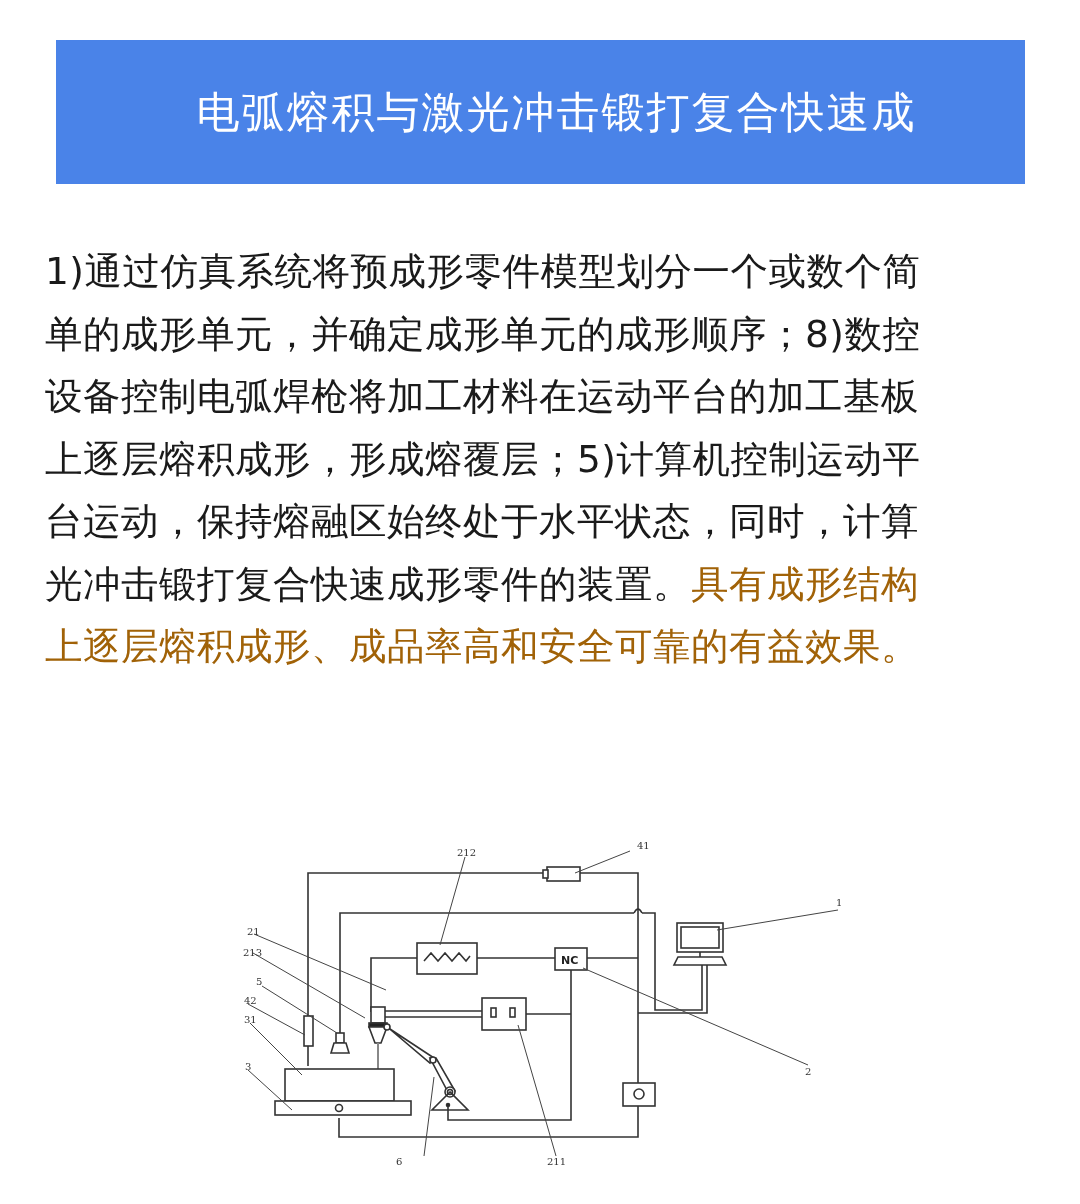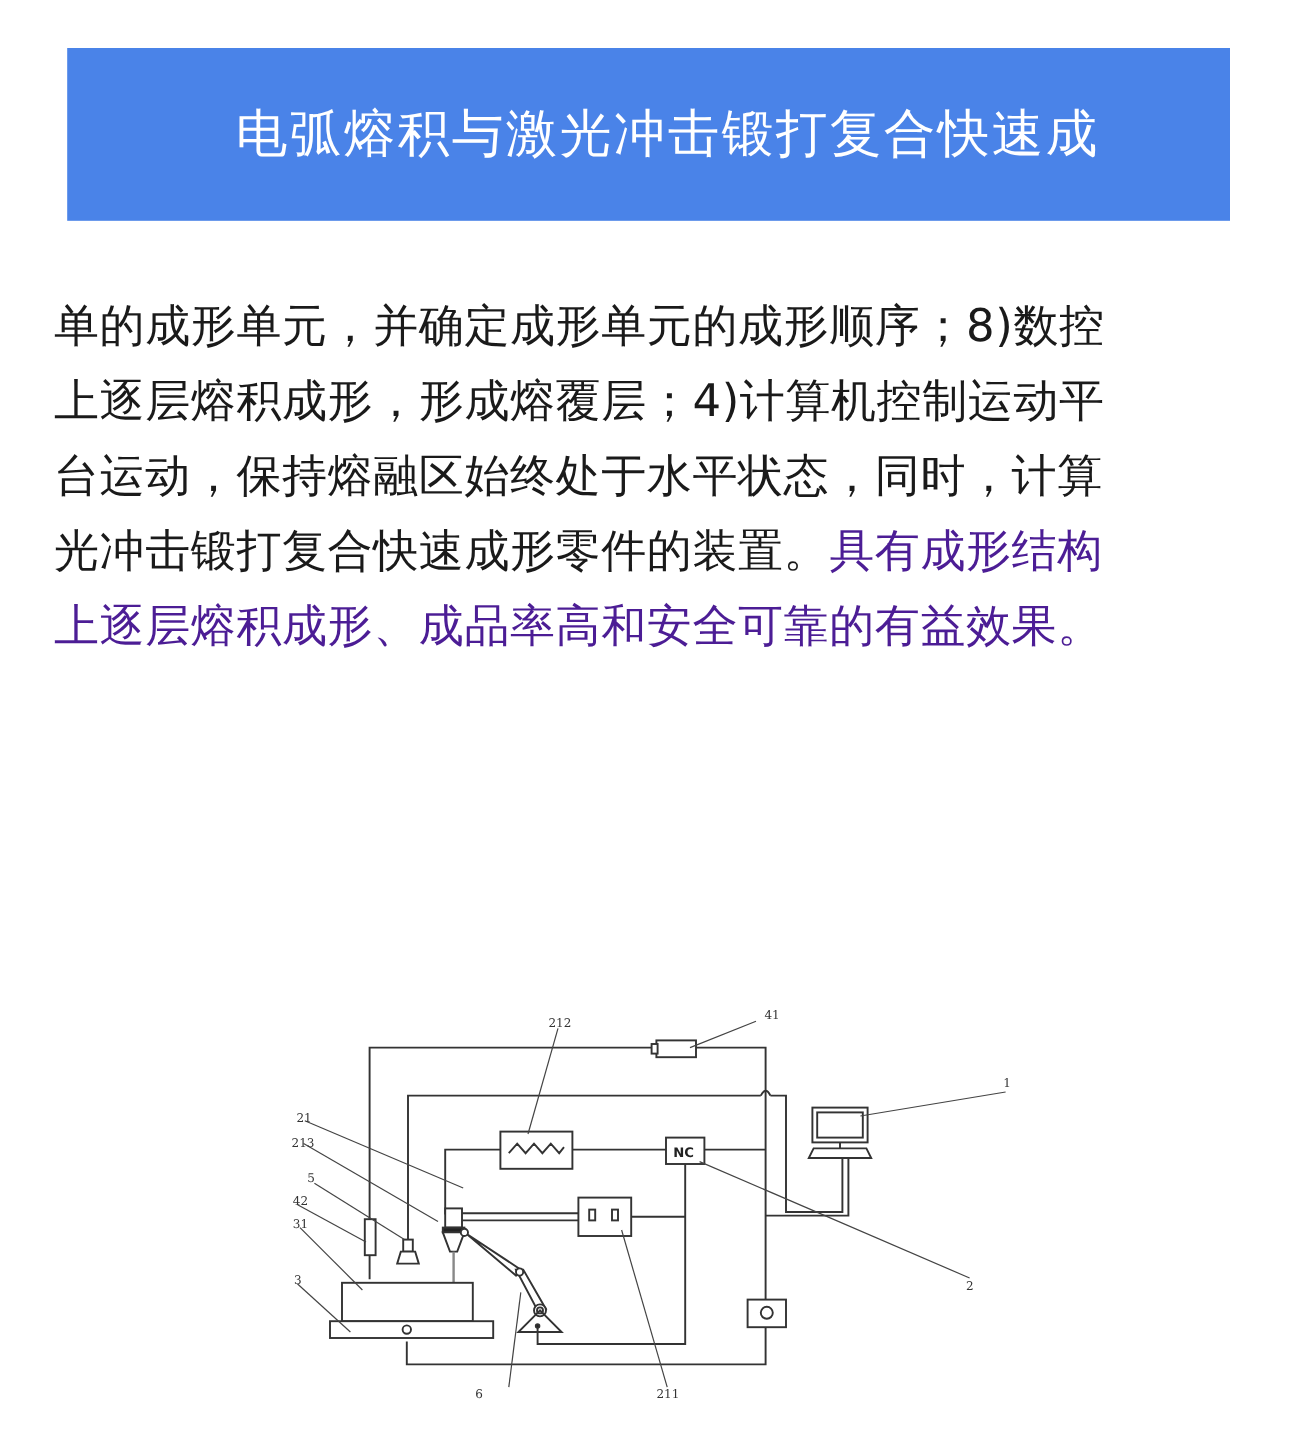--- a/index.html
+++ b/index.html
@@ -11,34 +11,36 @@
       display: flex; flex-direction: row; justify-content: center; align-items: center;
       box-sizing: border-box;
       padding-left: 32px;
     }
     .title-line { font-size: 43px; line-height: 58px; letter-spacing: 2px; white-space: nowrap; }
     .body-text {
       position: absolute; left: 45px; top: 240px; width: 990px;
       font-size: 37.5px; line-height: 62.5px; color: #1a1a1a; letter-spacing: 0.5px;
     }
     .body-text .line { display: block; white-space: nowrap; height: 62.5px; }
-    .highlight { color: #4c1d95; font-family: Liberation Serif, serif; }
+    .highlight { color: #a16207; font-family: Liberation Serif, serif; }
     .diagram { position: absolute; left: 0; top: 0; width: 1080px; height: 1204px; pointer-events: none; }
     .diagram text { font-family: "DejaVu Serif", "Liberation Serif", serif; font-size: 10px; fill: #333; }
   </style>
 </head>
 <body>
 
 <div class="title-banner">
   <div class="title-line">电弧熔积与激光冲击锻打复合快速成</div>
 </div>
 
 <div class="body-text">
+  <span class="line"><span>1)通过仿真系统将预成形零件模型划分一个或数个简</span></span>
   <span class="line"><span>单的成形单元，并确定成形单元的成形顺序；8)数控</span></span>
-  <span class="line"><span>上逐层熔积成形，形成熔覆层；4)计算机控制运动平</span></span>
+  <span class="line"><span>设备控制电弧焊枪将加工材料在运动平台的加工基板</span></span>
+  <span class="line"><span>上逐层熔积成形，形成熔覆层；5)计算机控制运动平</span></span>
   <span class="line"><span>台运动，保持熔融区始终处于水平状态，同时，计算</span></span>
   <span class="line"><span>光冲击锻打复合快速成形零件的装置。</span><span class="highlight">具有成形结构</span></span>
   <span class="line"><span class="highlight">上逐层熔积成形、成品率高和安全可靠的有益效果。</span></span>
 </div>
 
 <svg class="diagram" viewBox="0 0 1080 1204" xmlns="http://www.w3.org/2000/svg">
   <g stroke="#333" stroke-width="1.6" fill="none">
 
     <polyline points="308,1066 308,873 543,873"></polyline>
     <polyline points="580,873 638,873 638,1083"></polyline>

